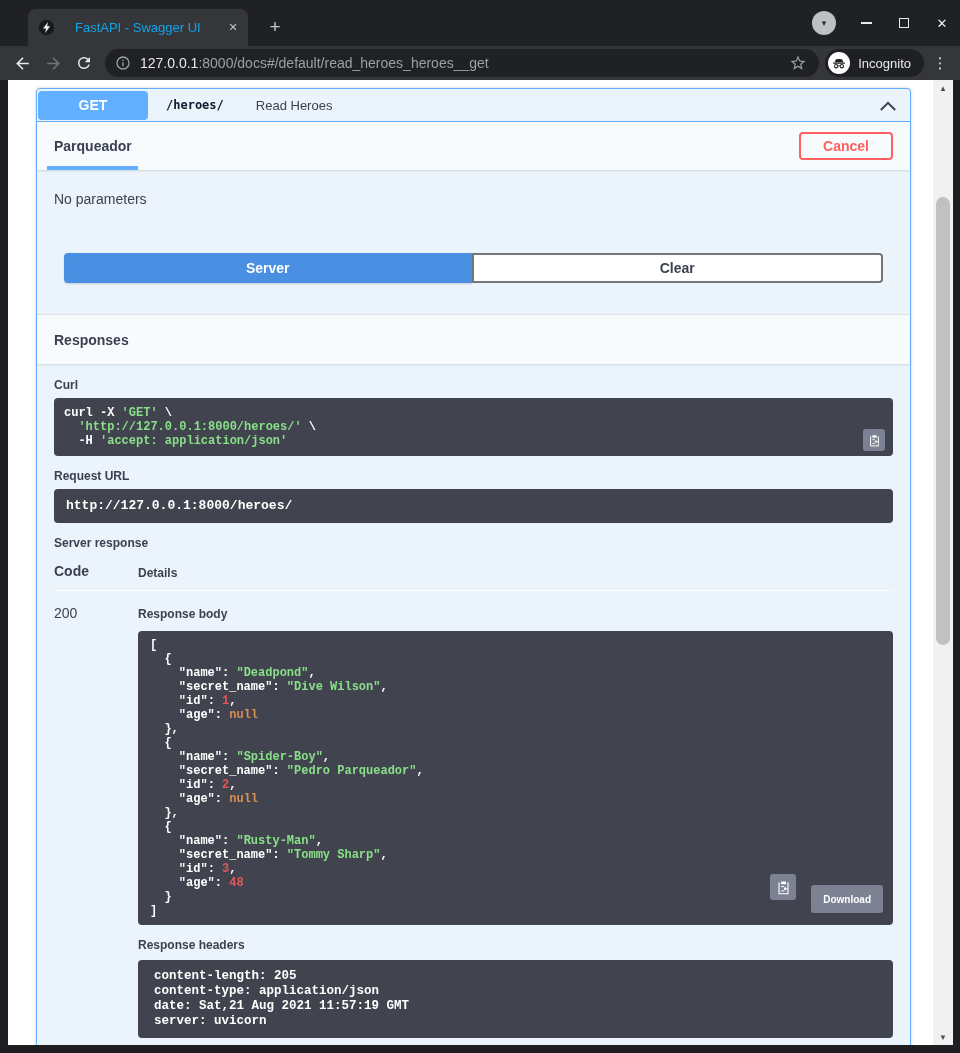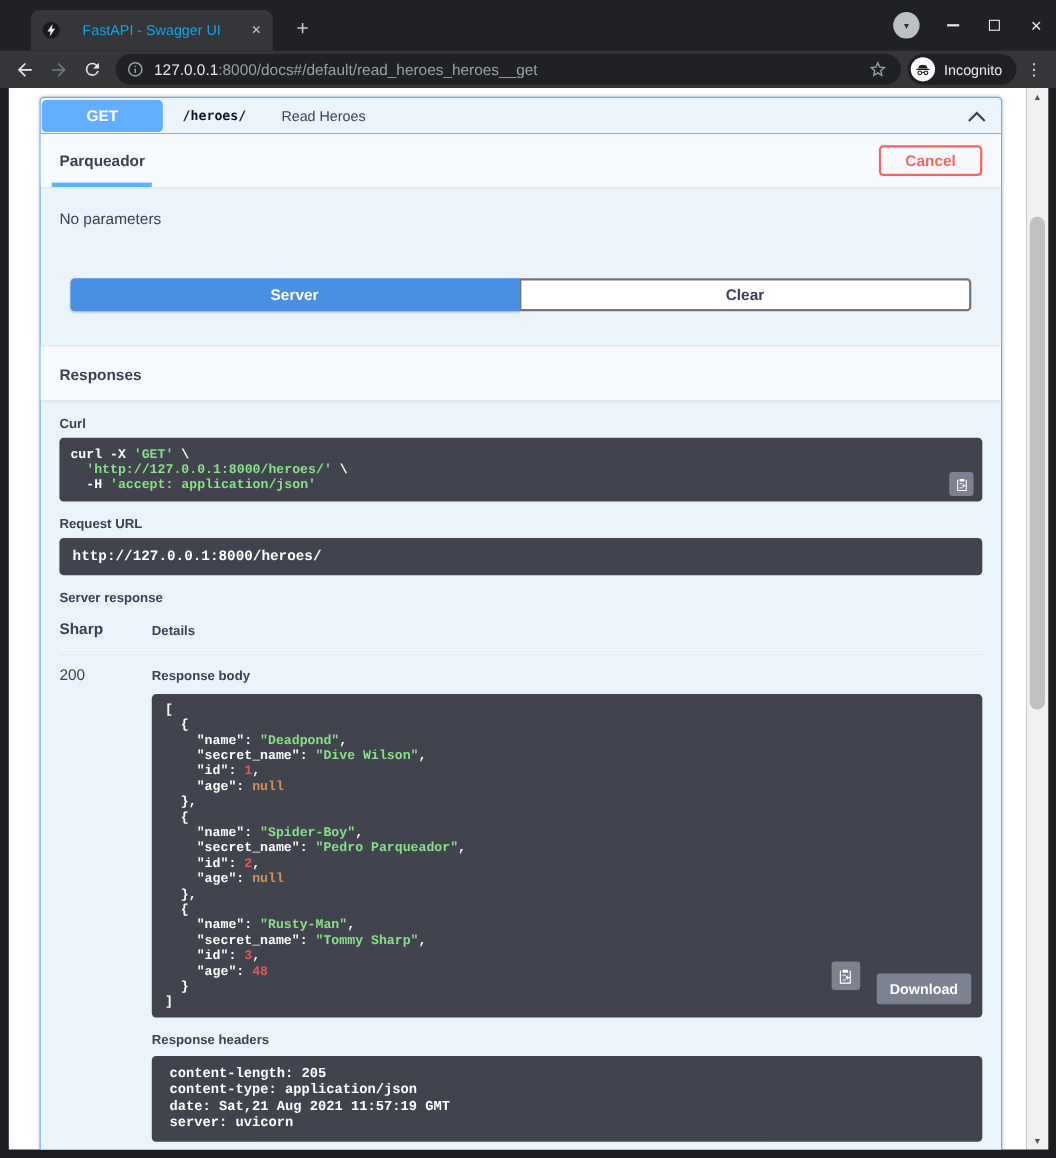--- a/index.html
+++ b/index.html
@@ -69,21 +69,21 @@
   .tok-p { color:#ffffff; }
   .tok-key { color:#ffffff; }
   .tok-str { color:#89e089; }
   .tok-num { color:#e0575b; }
   .tok-nul { color:#d69054; }
 
   .copy-btn { position:absolute; right:8px; bottom:5px; width:22px; height:22px; background:#7d8293; border-radius:3px; cursor:pointer; border:none; }
   .body-wrap { position:relative; }
   .body-controls { position:absolute; right:10px; bottom:12px; display:flex; align-items:center; gap:15px; }
   .copy-btn2 { position:static; width:26px; height:26px; }
-  .download-btn { height:28px; padding:0 12px; background:#7d8293; border:none; border-radius:3px; color:#fff; font-weight:700; font-size:13px; cursor:pointer; font-family:inherit;margin-top:24px; }
+  .download-btn { height:28px; padding:0 12px; background:#7d8293; border:none; border-radius:3px; color:#fff; font-weight:700; font-size:10px; cursor:pointer; font-family:inherit;margin-top:24px; }
 
   .resp-table-head { display:grid; grid-template-columns:84px 1fr; padding-bottom:10px; border-bottom:1px solid rgba(255,255,255,.85); margin-top:13px; }
   .code-col-h { font-size:14px; font-weight:700; color:#3b4151; }
   .details-col-h { font-size:12px; font-weight:700; color:#3b4151; padding-top:3px; }
   .resp-table-row { display:grid; grid-template-columns:84px 1fr; padding-top:14px; }
   .status-code { font-size:14px; color:#3b4151; }
 
   
   .scrollbar { position:absolute; left:933px; top:80px; width:20px; height:965px; background:#f1f1f1; }
   .scroll-btn { position:absolute; left:0; width:20px; height:16px; color:#505050; font-size:8px; cursor:pointer; }
@@ -197,21 +197,21 @@
               <path d="M8 10.5h5M8 17.5h5" stroke="#fff" stroke-width="1.6"></path>
               <path d="M19 14h-6m0 0l2.4-2.4M13 14l2.4 2.4" stroke="#fff" stroke-width="1.7" fill="none"></path>
             </svg></button></pre>
 
       <div class="block-label mt">Request URL</div>
       <pre class="codeblock requrl-pre"><span class="code-line tok-p">http://127.0.0.1:8000/heroes/</span></pre>
 
       <div class="block-label mt">Server response</div>
 
       <div class="resp-table-head">
-        <span class="code-col-h">Sharp</span>
+        <span class="code-col-h">Code</span>
         <span class="details-col-h">Details</span>
       </div>
 
       <div class="resp-table-row">
         <span class="status-code">200</span>
         <div>
           <div class="block-label" style="margin:2px 0 10px;">Response body</div>
           <div class="body-wrap">
             <pre class="codeblock body-pre"><div class="code-line"><span class="tok-p">[</span></div><div class="code-line"><span class="tok-p">  {</span></div><div class="code-line"><span class="tok-p">    </span><span class="tok-key">"name"</span><span class="tok-p">: </span><span class="tok-str">"Deadpond"</span><span class="tok-p">,</span></div><div class="code-line"><span class="tok-p">    </span><span class="tok-key">"secret_name"</span><span class="tok-p">: </span><span class="tok-str">"Dive Wilson"</span><span class="tok-p">,</span></div><div class="code-line"><span class="tok-p">    </span><span class="tok-key">"id"</span><span class="tok-p">: </span><span class="tok-num">1</span><span class="tok-p">,</span></div><div class="code-line"><span class="tok-p">    </span><span class="tok-key">"age"</span><span class="tok-p">: </span><span class="tok-nul">null</span></div><div class="code-line"><span class="tok-p">  },</span></div><div class="code-line"><span class="tok-p">  {</span></div><div class="code-line"><span class="tok-p">    </span><span class="tok-key">"name"</span><span class="tok-p">: </span><span class="tok-str">"Spider-Boy"</span><span class="tok-p">,</span></div><div class="code-line"><span class="tok-p">    </span><span class="tok-key">"secret_name"</span><span class="tok-p">: </span><span class="tok-str">"Pedro Parqueador"</span><span class="tok-p">,</span></div><div class="code-line"><span class="tok-p">    </span><span class="tok-key">"id"</span><span class="tok-p">: </span><span class="tok-num">2</span><span class="tok-p">,</span></div><div class="code-line"><span class="tok-p">    </span><span class="tok-key">"age"</span><span class="tok-p">: </span><span class="tok-nul">null</span></div><div class="code-line"><span class="tok-p">  },</span></div><div class="code-line"><span class="tok-p">  {</span></div><div class="code-line"><span class="tok-p">    </span><span class="tok-key">"name"</span><span class="tok-p">: </span><span class="tok-str">"Rusty-Man"</span><span class="tok-p">,</span></div><div class="code-line"><span class="tok-p">    </span><span class="tok-key">"secret_name"</span><span class="tok-p">: </span><span class="tok-str">"Tommy Sharp"</span><span class="tok-p">,</span></div><div class="code-line"><span class="tok-p">    </span><span class="tok-key">"id"</span><span class="tok-p">: </span><span class="tok-num">3</span><span class="tok-p">,</span></div><div class="code-line"><span class="tok-p">    </span><span class="tok-key">"age"</span><span class="tok-p">: </span><span class="tok-num">48</span></div><div class="code-line"><span class="tok-p">  }</span></div><div class="code-line"><span class="tok-p">]</span></div></pre>
             <div class="body-controls">

